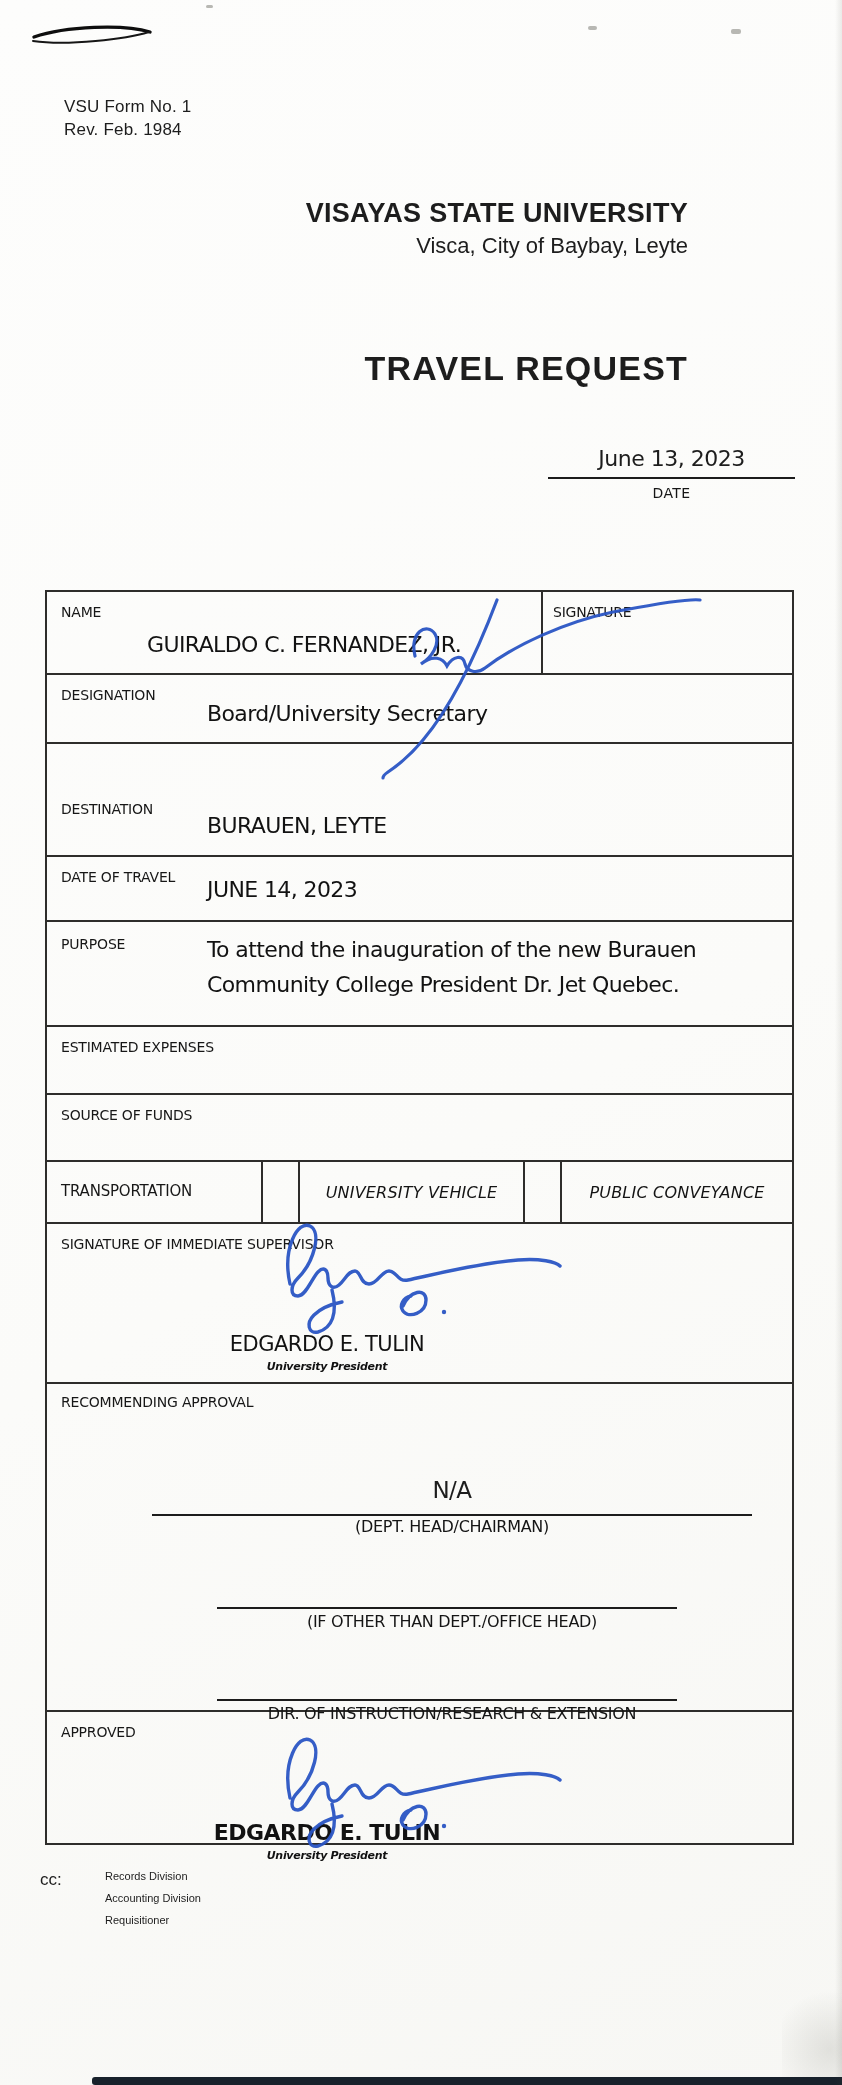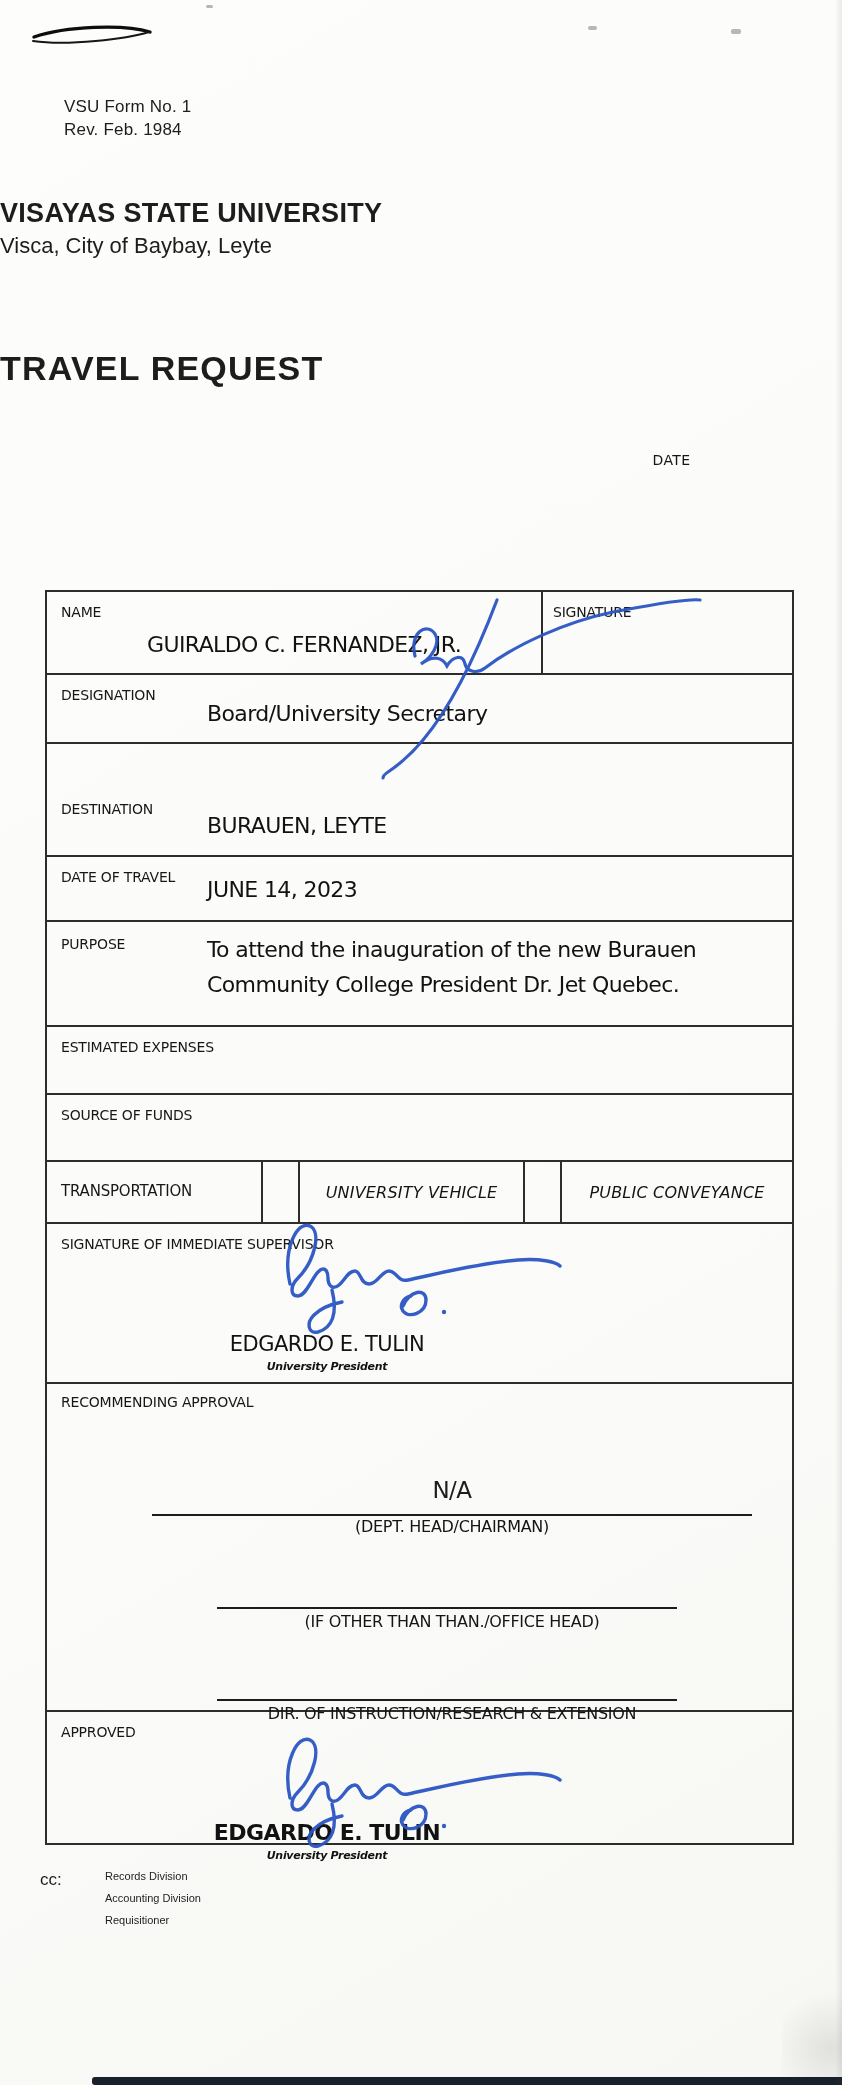--- a/index.html
+++ b/index.html
@@ -6,21 +6,21 @@
   .page {
     position:relative; width:842px; height:2085px; margin:0 auto;
     background:linear-gradient(150deg,#fdfdfc 0%,#fbfbf9 55%,#f7f7f4 100%);
     font-family:"Liberation Sans",sans-serif; color:#1d1d1d; overflow:hidden;
   }
   .page::after{
     content:''; position:absolute; right:0; top:0; width:7px; height:100%;
     background:linear-gradient(to left, rgba(70,70,60,0.10), rgba(0,0,0,0)); pointer-events:none;
   }
   .abs { position:absolute; }
-  .center { position:absolute; left:0; width:688px; text-align:left; }
+  .center { position:absolute; left:0; width:688px; text-align:right; }
 
   .form-no { left:64px; top:95px; font-size:17px; line-height:23px; letter-spacing:0.2px; }
   .uni-name { top:198px; font-size:27px; font-weight:bold; letter-spacing:0.3px; }
   .uni-addr { top:233px; font-size:22px; }
   .form-title { top:349px; font-size:34px; font-weight:bold; letter-spacing:1.2px; }
 
   .date-block { left:548px; top:446px; width:247px; }
   .date-value { text-align:center; font-family:"DejaVu Sans",sans-serif; font-size:22px; letter-spacing:-0.5px; padding-bottom:6px; border-bottom:2.5px solid #1c1c1c; }
   .date-caption { text-align:center; font-family:"DejaVu Sans",sans-serif; font-size:14px; letter-spacing:0.4px; margin-top:6px; color:#161616; }
 
@@ -79,20 +79,21 @@
   <div class="abs form-no">
     <div>VSU Form No. 1</div>
     <div>Rev. Feb. 1984</div>
   </div>
 
   <div class="center uni-name">VISAYAS STATE UNIVERSITY</div>
   <div class="center uni-addr">Visca, City of Baybay, Leyte</div>
   <div class="center form-title">TRAVEL REQUEST</div>
 
   <div class="abs date-block">
+    <div class="date-value">June 13, 2023</div>
     <div class="date-caption">DATE</div>
   </div>
 
   <div class="abs tbl">
 
     <div class="row r-name">
       <div class="lbl" style="left:14px;top:12px">NAME</div>
       <div class="val" style="left:100px;top:40px">GUIRALDO C. FERNANDEZ, JR.</div>
       <div class="sig-cell">
         <div class="lbl" style="left:10px;top:12px">SIGNATURE</div>
@@ -149,21 +150,21 @@
       <div class="lbl" style="left:14px;top:12px">SIGNATURE OF IMMEDIATE SUPERVISOR</div>
       <div class="sec-name" style="top:108px;font-size:21px">EDGARDO E. TULIN</div>
       <div class="sec-title" style="top:136px">University President</div>
     </div>
 
     <div class="row r-recom">
       <div class="lbl" style="left:14px;top:10px">RECOMMENDING APPROVAL</div>
       <div class="na-line">N/A</div>
       <div class="cap" style="top:133px">(DEPT. HEAD/CHAIRMAN)</div>
       <div class="blank-line" style="top:183px"></div>
-      <div class="cap" style="top:228px">(IF OTHER THAN THAN./OFFICE HEAD)</div>
+      <div class="cap" style="top:228px">(IF OTHER THAN DEPT./OFFICE HEAD)</div>
       <div class="blank-line" style="top:275px"></div>
       <div class="cap" style="top:320px">DIR. OF INSTRUCTION/RESEARCH &amp; EXTENSION</div>
     </div>
 
     <div class="row r-appr">
       <div class="lbl" style="left:14px;top:12px">APPROVED</div>
       <div class="sec-name" style="top:108px;font-size:22px;font-weight:bold">EDGARDO E. TULIN</div>
       <div class="sec-title" style="top:137px">University President</div>
     </div>
   </div>

